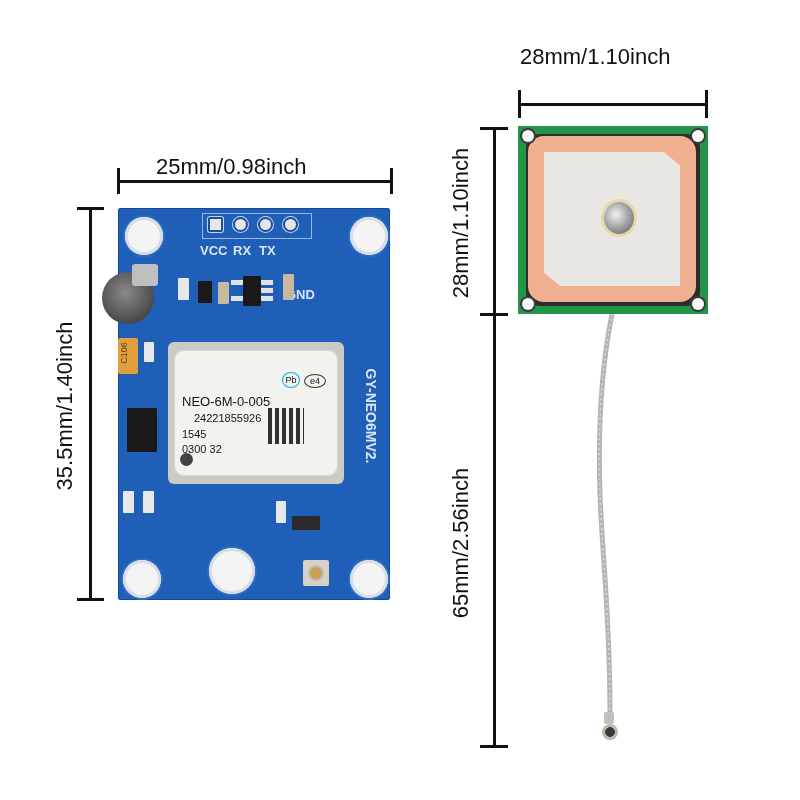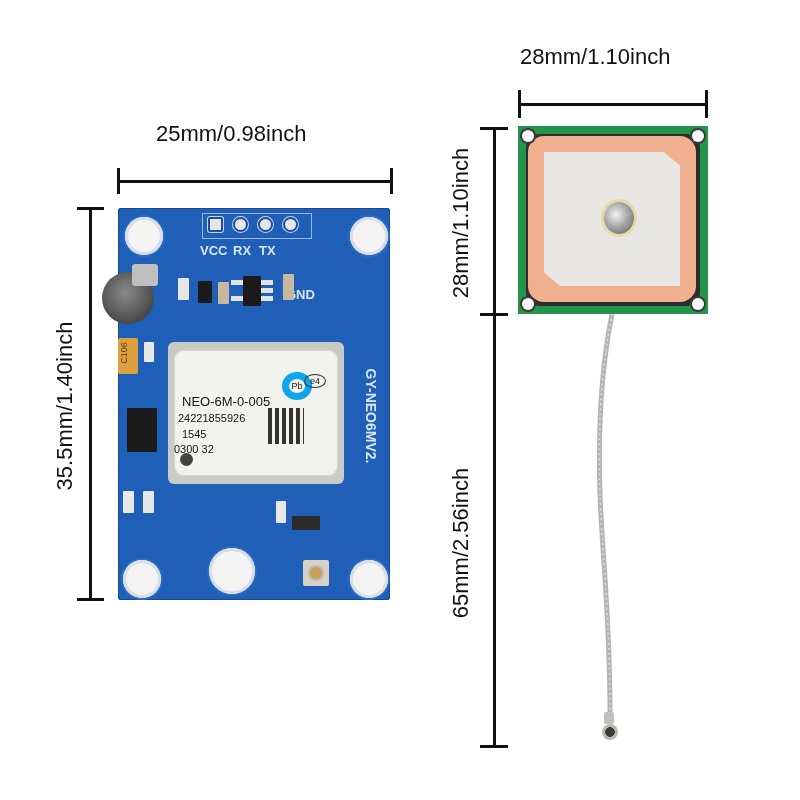--- a/index.html
+++ b/index.html
@@ -23,21 +23,21 @@
   
   .patchpcb{background:#22954a;}
   .ceramic{background:#f0b090;border-radius:16px;}
   .patch{background:#e9e7e4;}
   .feed{background:radial-gradient(circle at 40% 40%,#f2f2f2 0%,#a8a8a8 45%,#5a5a5a 100%);border-radius:50%;box-shadow:0 0 0 3px #e7d8a8;}
   .phole{background:#fafafa;border-radius:50%;box-shadow:0 0 0 2px #3b3b3b;}
 </style>
 </head>
 <body>
 
-<div class="abs dimtext" style="left:156px;top:121px;">25mm/0.98inch</div>
+<div class="abs dimtext" style="left:156px;top:154px;">25mm/0.98inch</div>
 <div class="abs hline" style="left:118px;top:180px;width:274px;"></div>
 <div class="abs vline" style="left:117px;top:168px;height:26px;"></div>
 <div class="abs vline" style="left:390px;top:168px;height:26px;"></div>
 
 <div class="abs vline" style="left:89px;top:208px;height:392px;"></div>
 <div class="abs hline" style="left:77px;top:207px;width:27px;"></div>
 <div class="abs hline" style="left:77px;top:598px;width:27px;"></div>
 <div class="abs dimtext vtext" style="left:-25px;top:393px;width:180px;text-align:center;">35.5mm/1.40inch</div>
 
 <div class="abs board" style="left:118px;top:208px;width:272px;height:392px;">
@@ -76,26 +76,26 @@
   <div class="abs" style="left:-5px;top:140px;font-size:9px;color:#5a3a10;transform:rotate(-90deg);">C106</div>
   <div class="abs smd" style="left:26px;top:134px;width:10px;height:20px;"></div>
 
   <div class="abs chip" style="left:9px;top:200px;width:30px;height:44px;"></div>
 
   <div class="abs smd" style="left:5px;top:283px;width:11px;height:22px;"></div>
   <div class="abs smd" style="left:25px;top:283px;width:11px;height:22px;"></div>
 
   <div class="abs module" style="left:50px;top:134px;width:176px;height:142px;">
     <div class="abs shield" style="left:6px;top:8px;width:164px;height:126px;">
-      <div class="abs mtext" style="left:108px;top:22px;font-size:9px;border:7px solid #0ea5e9;border-radius:50%;width:16px;height:14px;text-align:center;line-height:14px;">Pb</div>
+      <div class="abs mtext" style="left:108px;top:22px;font-size:9px;border:1px solid #0ea5e9;border-radius:50%;width:16px;height:14px;text-align:center;line-height:14px;">Pb</div>
       <div class="abs mtext" style="left:130px;top:24px;font-size:9px;border:1px solid #333;border-radius:50%;width:20px;height:12px;text-align:center;line-height:12px;">e4</div>
       <div class="abs mtext" style="left:8px;top:44px;font-size:13px;">NEO-6M-0-005</div>
-      <div class="abs mtext" style="left:4px;top:62px;font-size:11px;">24221855926</div>
+      <div class="abs mtext" style="left:20px;top:62px;font-size:11px;">24221855926</div>
       <div class="abs mtext" style="left:8px;top:78px;font-size:11px;text-align:center;">1545</div>
-      <div class="abs mtext" style="left:0;top:93px;font-size:11px;">0300 32</div>
+      <div class="abs mtext" style="left:8px;top:93px;font-size:11px;">0300 32</div>
       <div class="abs" style="left:94px;top:58px;width:36px;height:36px;background:repeating-linear-gradient(90deg,#111 0 4px,#f2f2ef 4px 7px),#111;opacity:0.85;"></div>
       <div class="abs" style="left:6px;top:103px;width:13px;height:13px;border-radius:50%;background:#444;"></div>
     </div>
   </div>
 
   <div class="abs silk" style="left:193px;top:200px;font-size:14px;transform:rotate(90deg);transform-origin:center;width:120px;text-align:center;">GY-NEO6MV2.</div>
 
   <div class="abs smd" style="left:158px;top:293px;width:10px;height:22px;"></div>
   <div class="abs chip" style="left:174px;top:308px;width:28px;height:14px;background:#2a2a2a;"></div>
   <div class="abs" style="left:185px;top:352px;width:26px;height:26px;background:#d8d2c6;border-radius:2px;">

